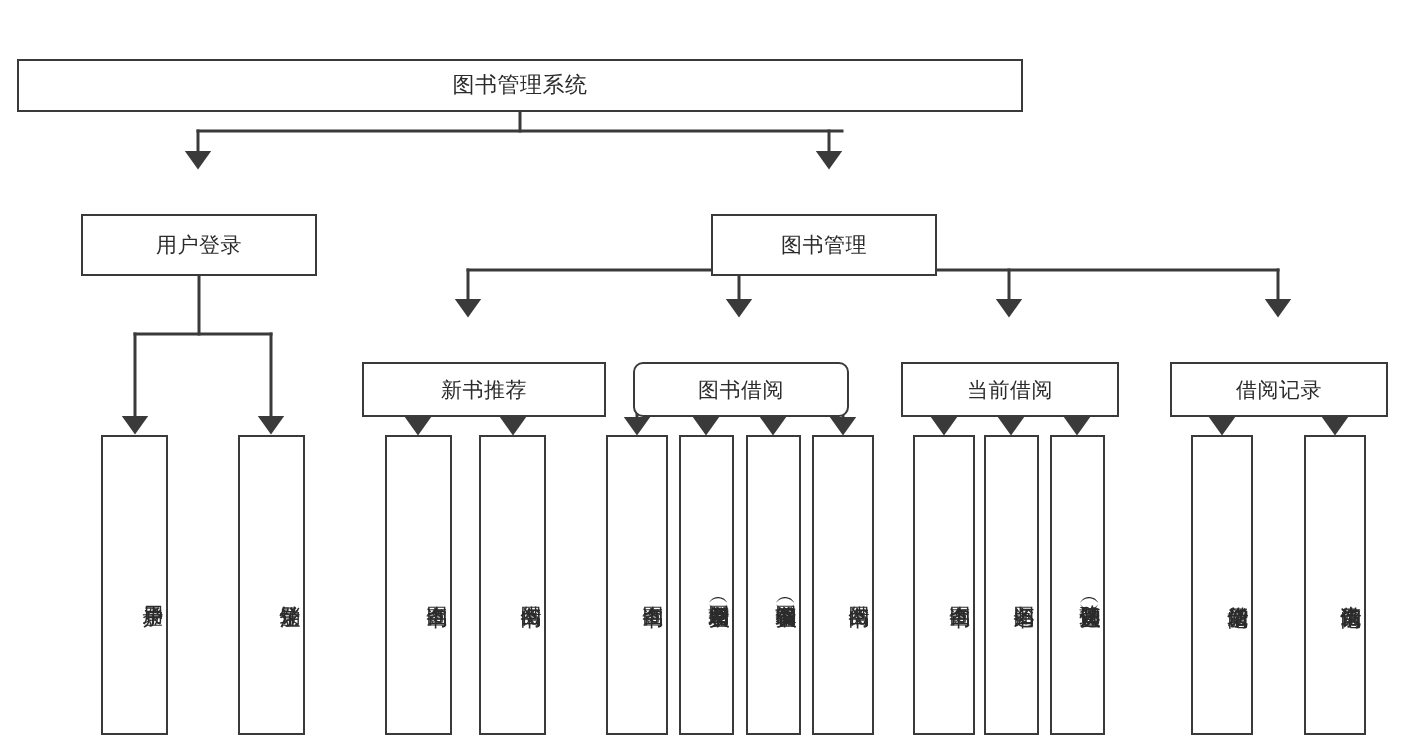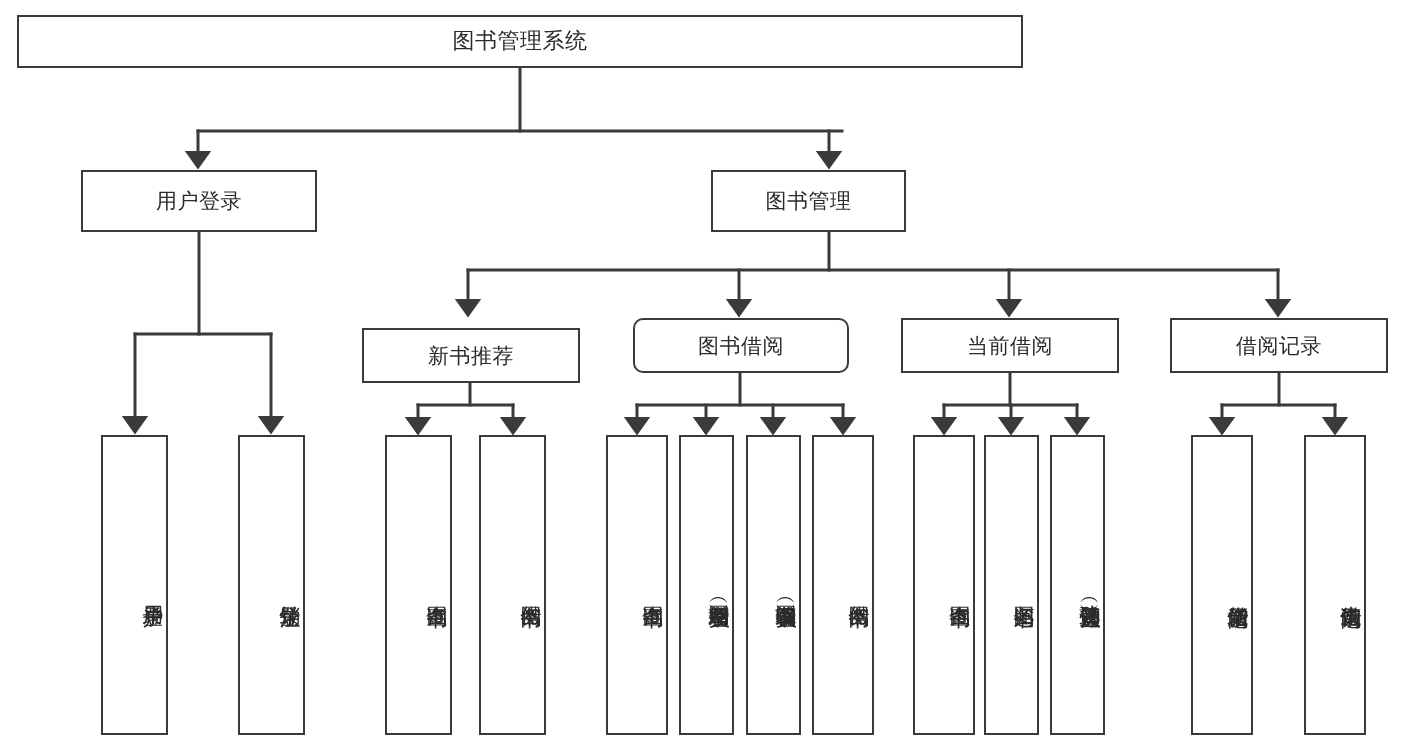--- a/index.html
+++ b/index.html
@@ -32,20 +32,21 @@
     border: 2px solid #3a3a3a;
     display: flex;
     align-items: center;
     justify-content: center;
     color: #2b2b2b;
     letter-spacing: 0.5px;
   }
   .node.horiz {
     font-size: 21px;
     line-height: 1.2;
+    margin-top: 44px;
   }
   .node.root {
     font-size: 22px;
   }
   .node.vert {
     writing-mode: vertical-rl;
     text-orientation: upright;
     font-size: 21px;
     line-height: 1.25;
     align-items: flex-start;
@@ -113,23 +114,23 @@
       <path d="M1279,373 L1279,405"></path>
       <path d="M1222,405 L1335,405"></path>
       <path d="M1222,405 L1222,426" marker-end="url(#arrow)"></path>
       <path d="M1335,405 L1335,426" marker-end="url(#arrow)"></path>
     </g>
   </svg>
 
   <div class="node horiz root" style="left: 17px; top: 15px; width: 1006px; height: 53px;">图书管理系统</div>
 
   <div class="node horiz" style="left: 81px; top: 170px; width: 236px; height: 62px;">用户登录</div>
-  <div class="node horiz" style="left: 711px; top: 170px; width: 195px; height: 62px;">图书管理</div>
+  <div class="node horiz" style="left: 711px; top: 170px; width: 226px; height: 62px;">图书管理</div>
 
-  <div class="node horiz" style="left: 362px; top: 328px; width: 218px; height: 55px;">新书推荐</div>
+  <div class="node horiz" style="left: 362px; top: 318px; width: 244px; height: 55px;">新书推荐</div>
   <div class="node horiz" style="left: 633px; top: 318px; width: 216px; height: 55px; border-radius: 10px;">图书借阅</div>
   <div class="node horiz" style="left: 901px; top: 318px; width: 218px; height: 55px;">当前借阅</div>
   <div class="node horiz" style="left: 1170px; top: 318px; width: 218px; height: 55px;">借阅记录</div>
 
   <div class="node vert" style="left: 101px; top: 435px; width: 67px; height: 300px;">用户登录</div>
   <div class="node vert" style="left: 238px; top: 435px; width: 67px; height: 300px;">注销登录</div>
   <div class="node vert" style="left: 385px; top: 435px; width: 67px; height: 300px;">查询图书</div>
   <div class="node vert" style="left: 479px; top: 435px; width: 67px; height: 300px;">借阅图书</div>
   <div class="node vert" style="left: 606px; top: 435px; width: 62px; height: 300px;">查询图书</div>
   <div class="node vert" style="left: 679px; top: 435px; width: 55px; height: 300px;">新增图书（管理员）</div>

